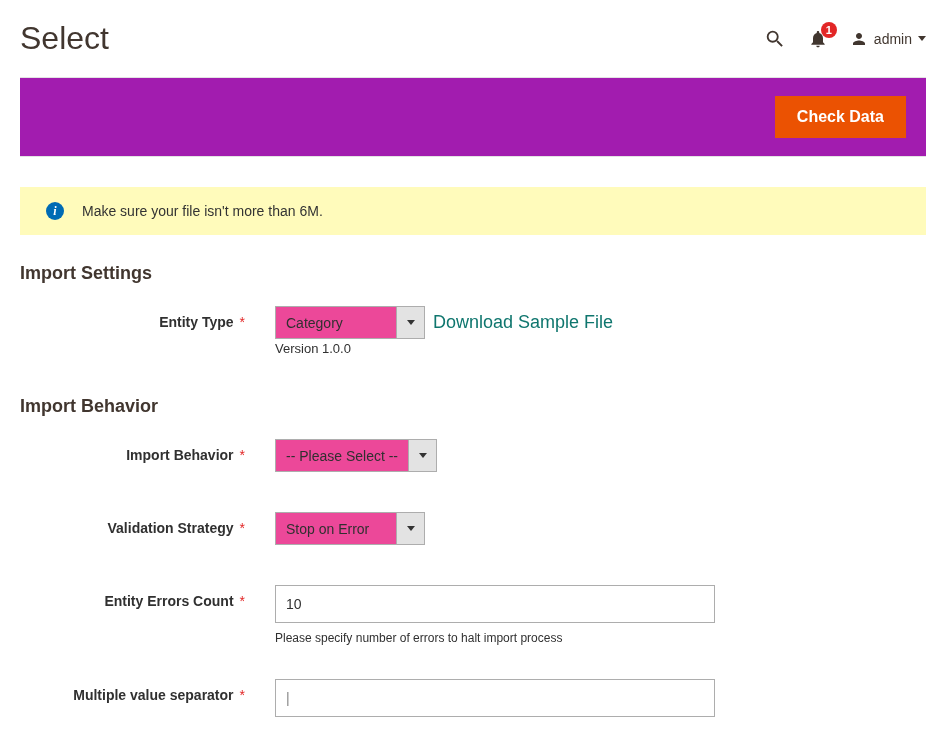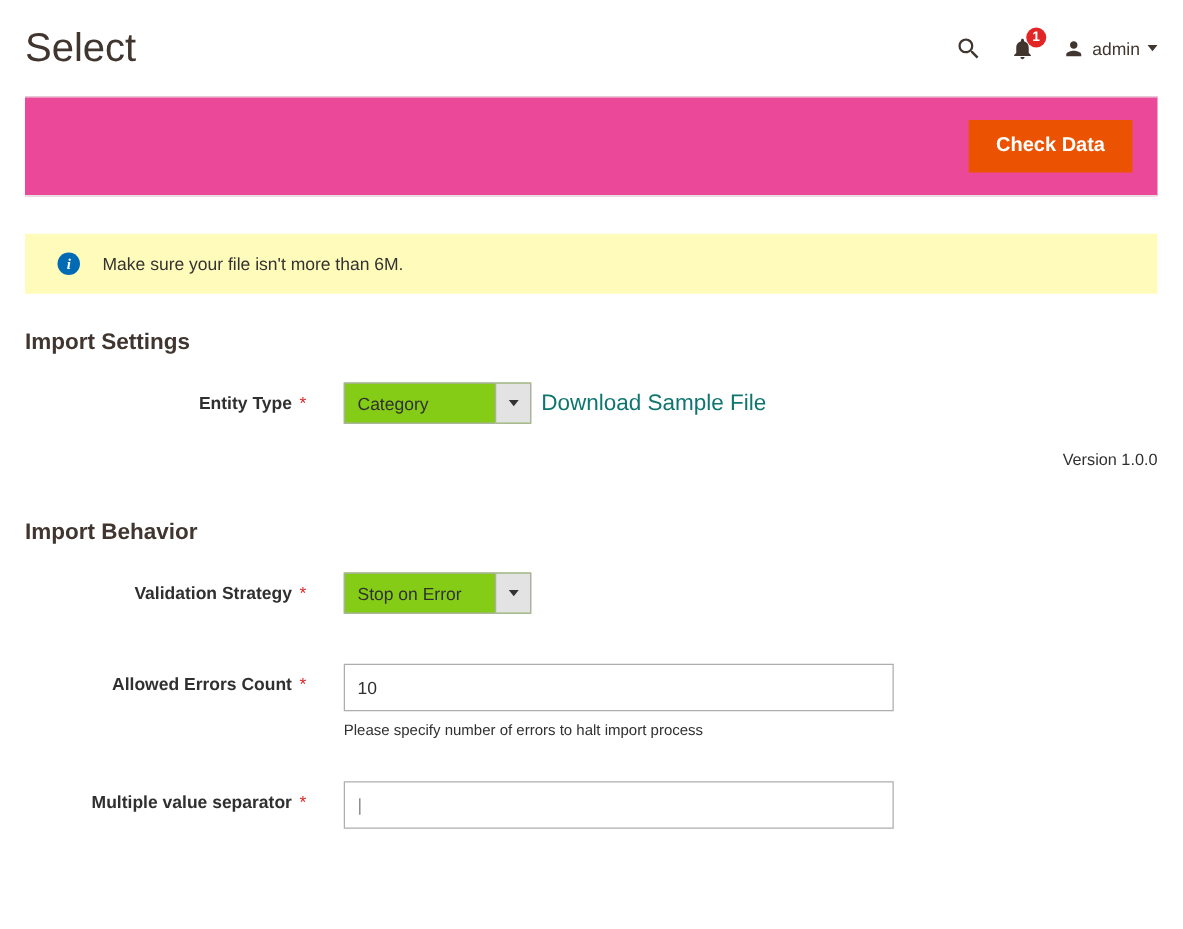--- a/index.html
+++ b/index.html
@@ -49,21 +49,21 @@
   .user-menu { display: flex; align-items: center; gap: 6px; color: #41362f; }
   .icon-user svg { width: 18px; height: 18px; fill: #41362f; display:block; }
   .user-name { font-size: 14px; }
   .caret-down {
     width: 0; height: 0;
     border-left: 4px solid transparent;
     border-right: 4px solid transparent;
     border-top: 5px solid #41362f;
   }
   .action-bar {
-    background: #ec4899;
+    background: #a21caf;
     border-top: 1px solid #e3e3e3;
     border-bottom: 1px solid #e3e3e3;
     padding: 18px 20px;
     display: flex;
     justify-content: flex-end;
     margin-bottom: 30px;
   }
   .btn-primary {
     background: #eb5202;
     color: #fff;
@@ -119,21 +119,21 @@
   .required-mark {
     color: #e22626;
     margin-left: 6px;
     font-weight: normal;
   }
   .form-control-col { flex: 1; }
   .select-wrap {
     display: inline-flex;
     border: 1px solid #adadad;
     height: 33px;
-    background: #84cc16;
+    background: #ec4899;
   }
   .select-wrap .select-value {
     padding: 0 10px;
     min-width: 120px;
     display: flex; align-items: center;
     font-size: 14px;
     color: #303030;
   }
   .select-wrap .select-arrow {
     width: 28px;
@@ -150,22 +150,21 @@
   .inline-link {
     color: #0f766e;
     text-decoration: none;
     font-size: 18px;
     margin-left: 8px;
     line-height: 33px;
   }
   .version-note {
     font-size: 13px;
     color: #303030;
-    margin-top: 21px;
-    text-align: right;
+    margin-top: 2px;
   }
   .section-gap { margin-top: 40px; }
   .text-input {
     border: 1px solid #adadad;
     height: 38px;
     padding: 0 10px;
     font-size: 14px;
     width: 440px;
     color: #303030;
     font-family: inherit;
@@ -237,38 +236,51 @@
             </span>
         </div>
         <a href="#" class="inline-link">Download Sample File</a>
       </div>
       <div class="version-note">Version 1.0.0</div>
     </div>
   </div>
 
   <h2 class="section-title section-gap">Import Behavior</h2>
 
+  <div class="form-row" style="margin-bottom:40px;">
+    <div class="form-label-col">
+      <span>Import Behavior</span><span class="required-mark">*</span>
+    </div>
+    <div class="form-control-col">
+      <div class="select-wrap">
+        <span class="select-value">-- Please Select --</span>
+        <span class="select-arrow">
+            <span class="tri"></span>
+          </span>
+      </div>
+    </div>
+  </div>
 
   <div class="form-row" style="margin-bottom:40px;">
     <div class="form-label-col">
       <span>Validation Strategy</span><span class="required-mark">*</span>
     </div>
     <div class="form-control-col">
       <div class="select-wrap">
         <span class="select-value">Stop on Error</span>
         <span class="select-arrow">
             <span class="tri"></span>
           </span>
       </div>
     </div>
   </div>
 
   <div class="form-row" style="margin-bottom:34px;">
     <div class="form-label-col">
-      <span>Allowed Errors Count</span><span class="required-mark">*</span>
+      <span>Entity Errors Count</span><span class="required-mark">*</span>
     </div>
     <div class="form-control-col">
       <input type="text" class="text-input" value="10" style="">
       <div class="field-note">Please specify number of errors to halt import process</div>
     </div>
   </div>
 
   <div class="form-row">
     <div class="form-label-col">
       <span>Multiple value separator</span><span class="required-mark">*</span>

